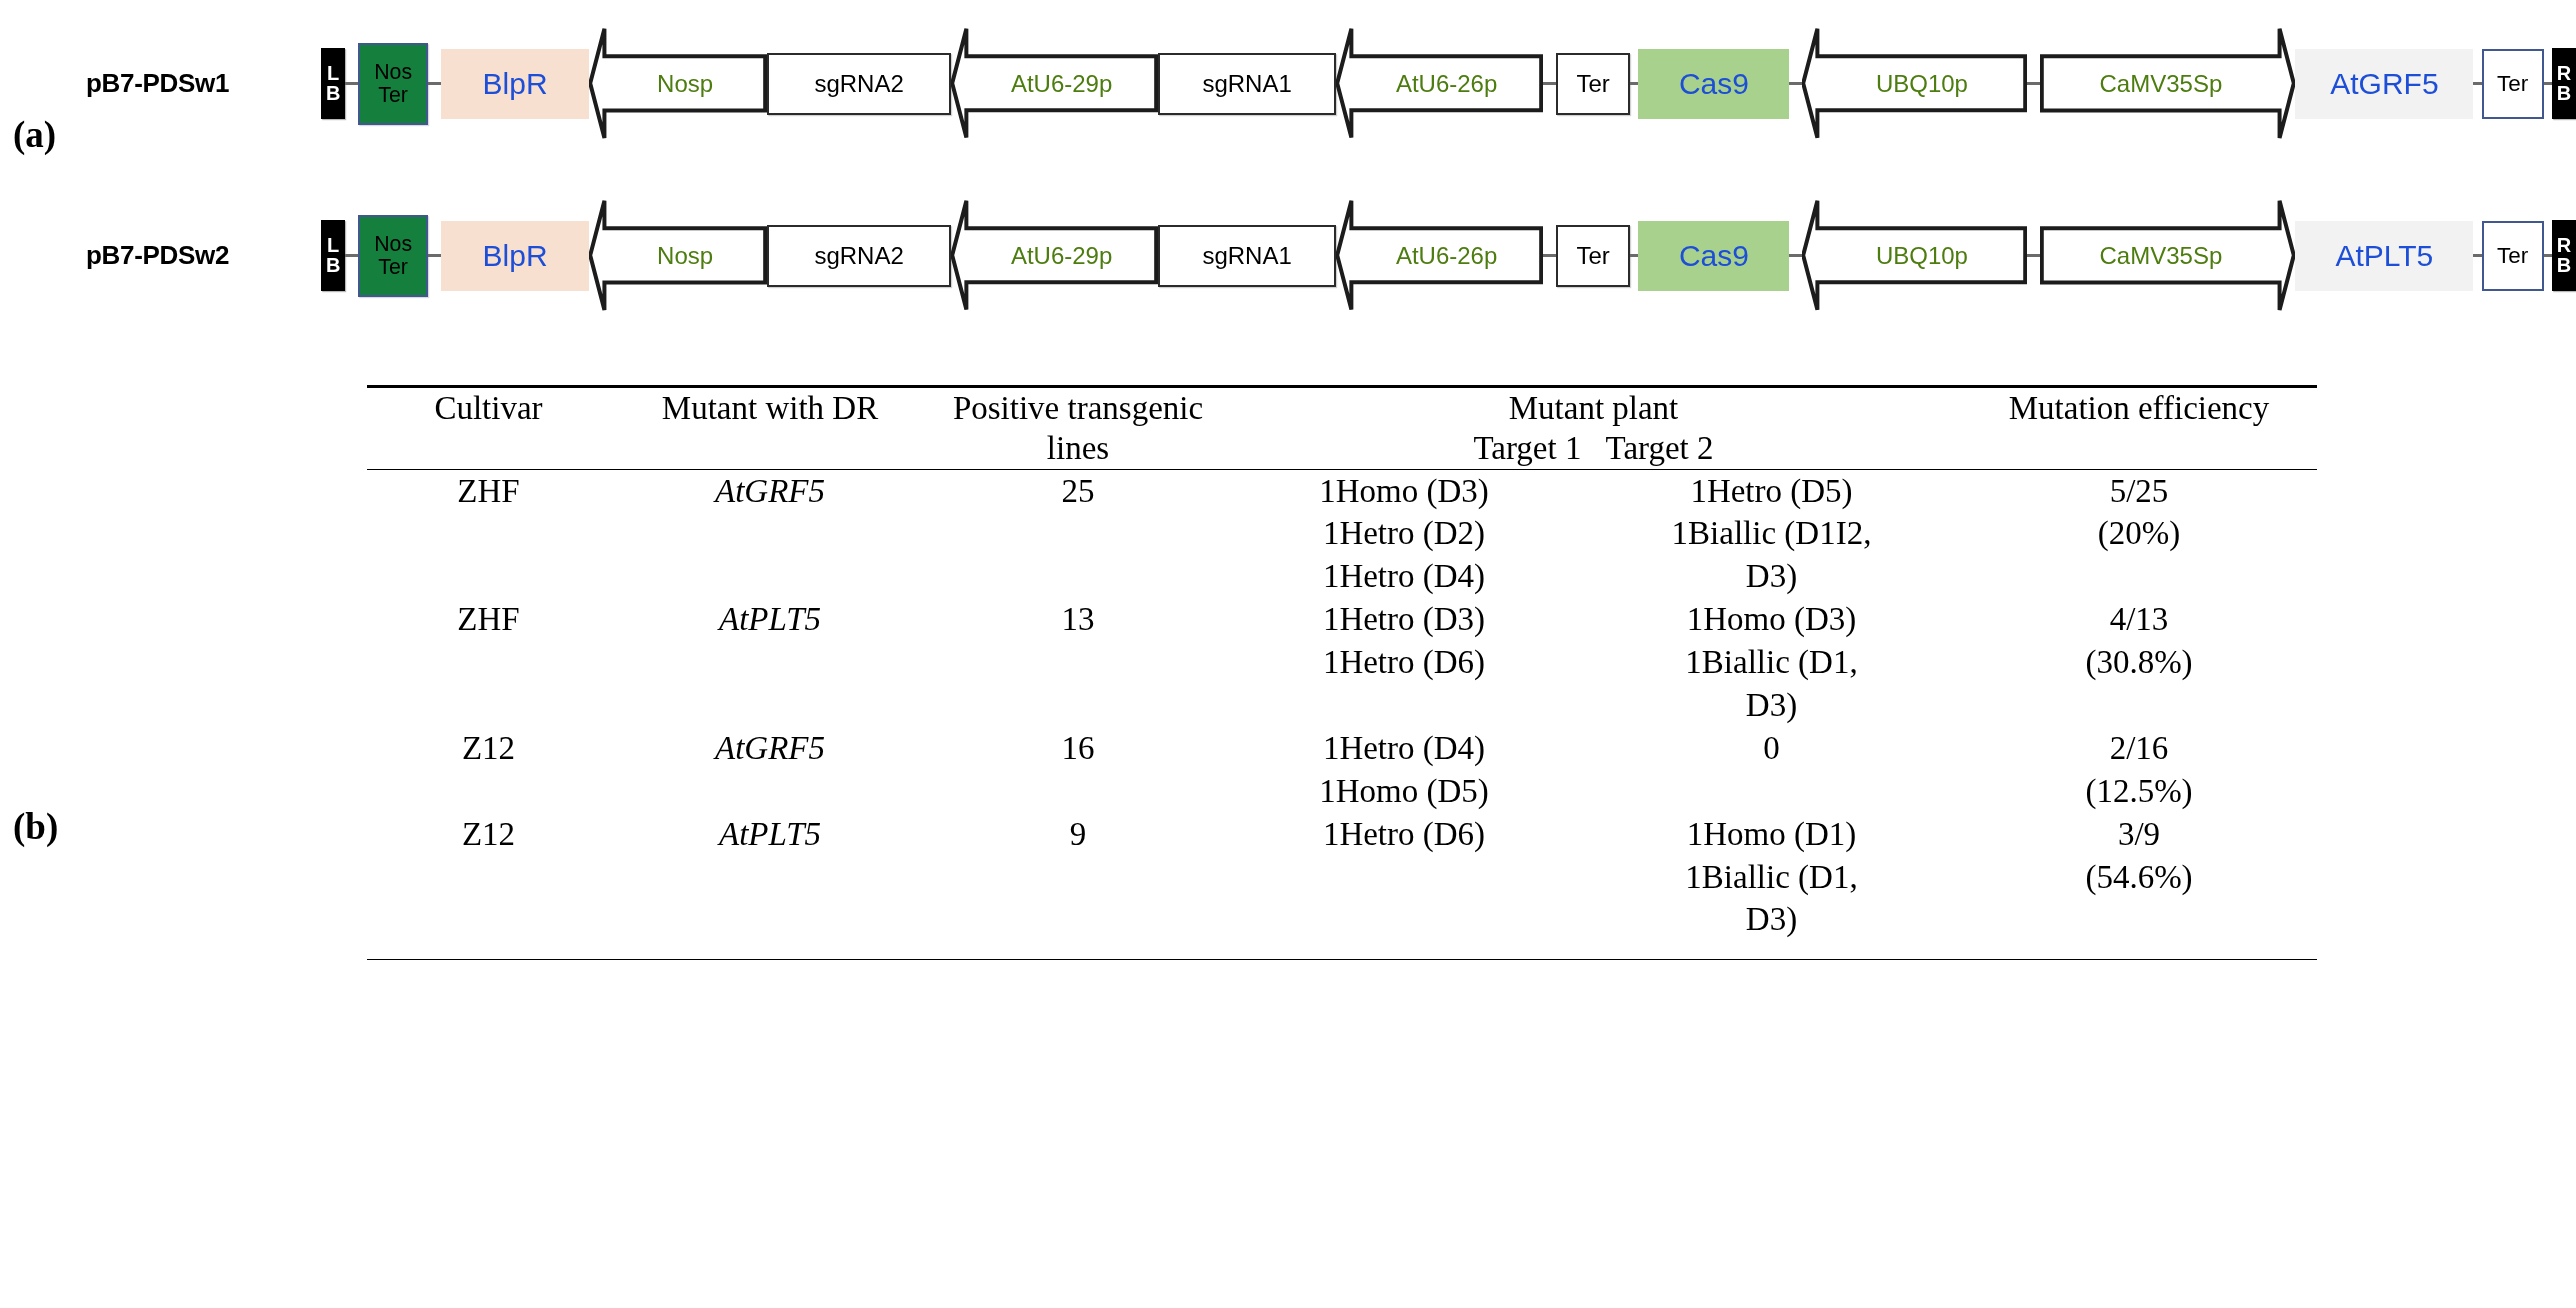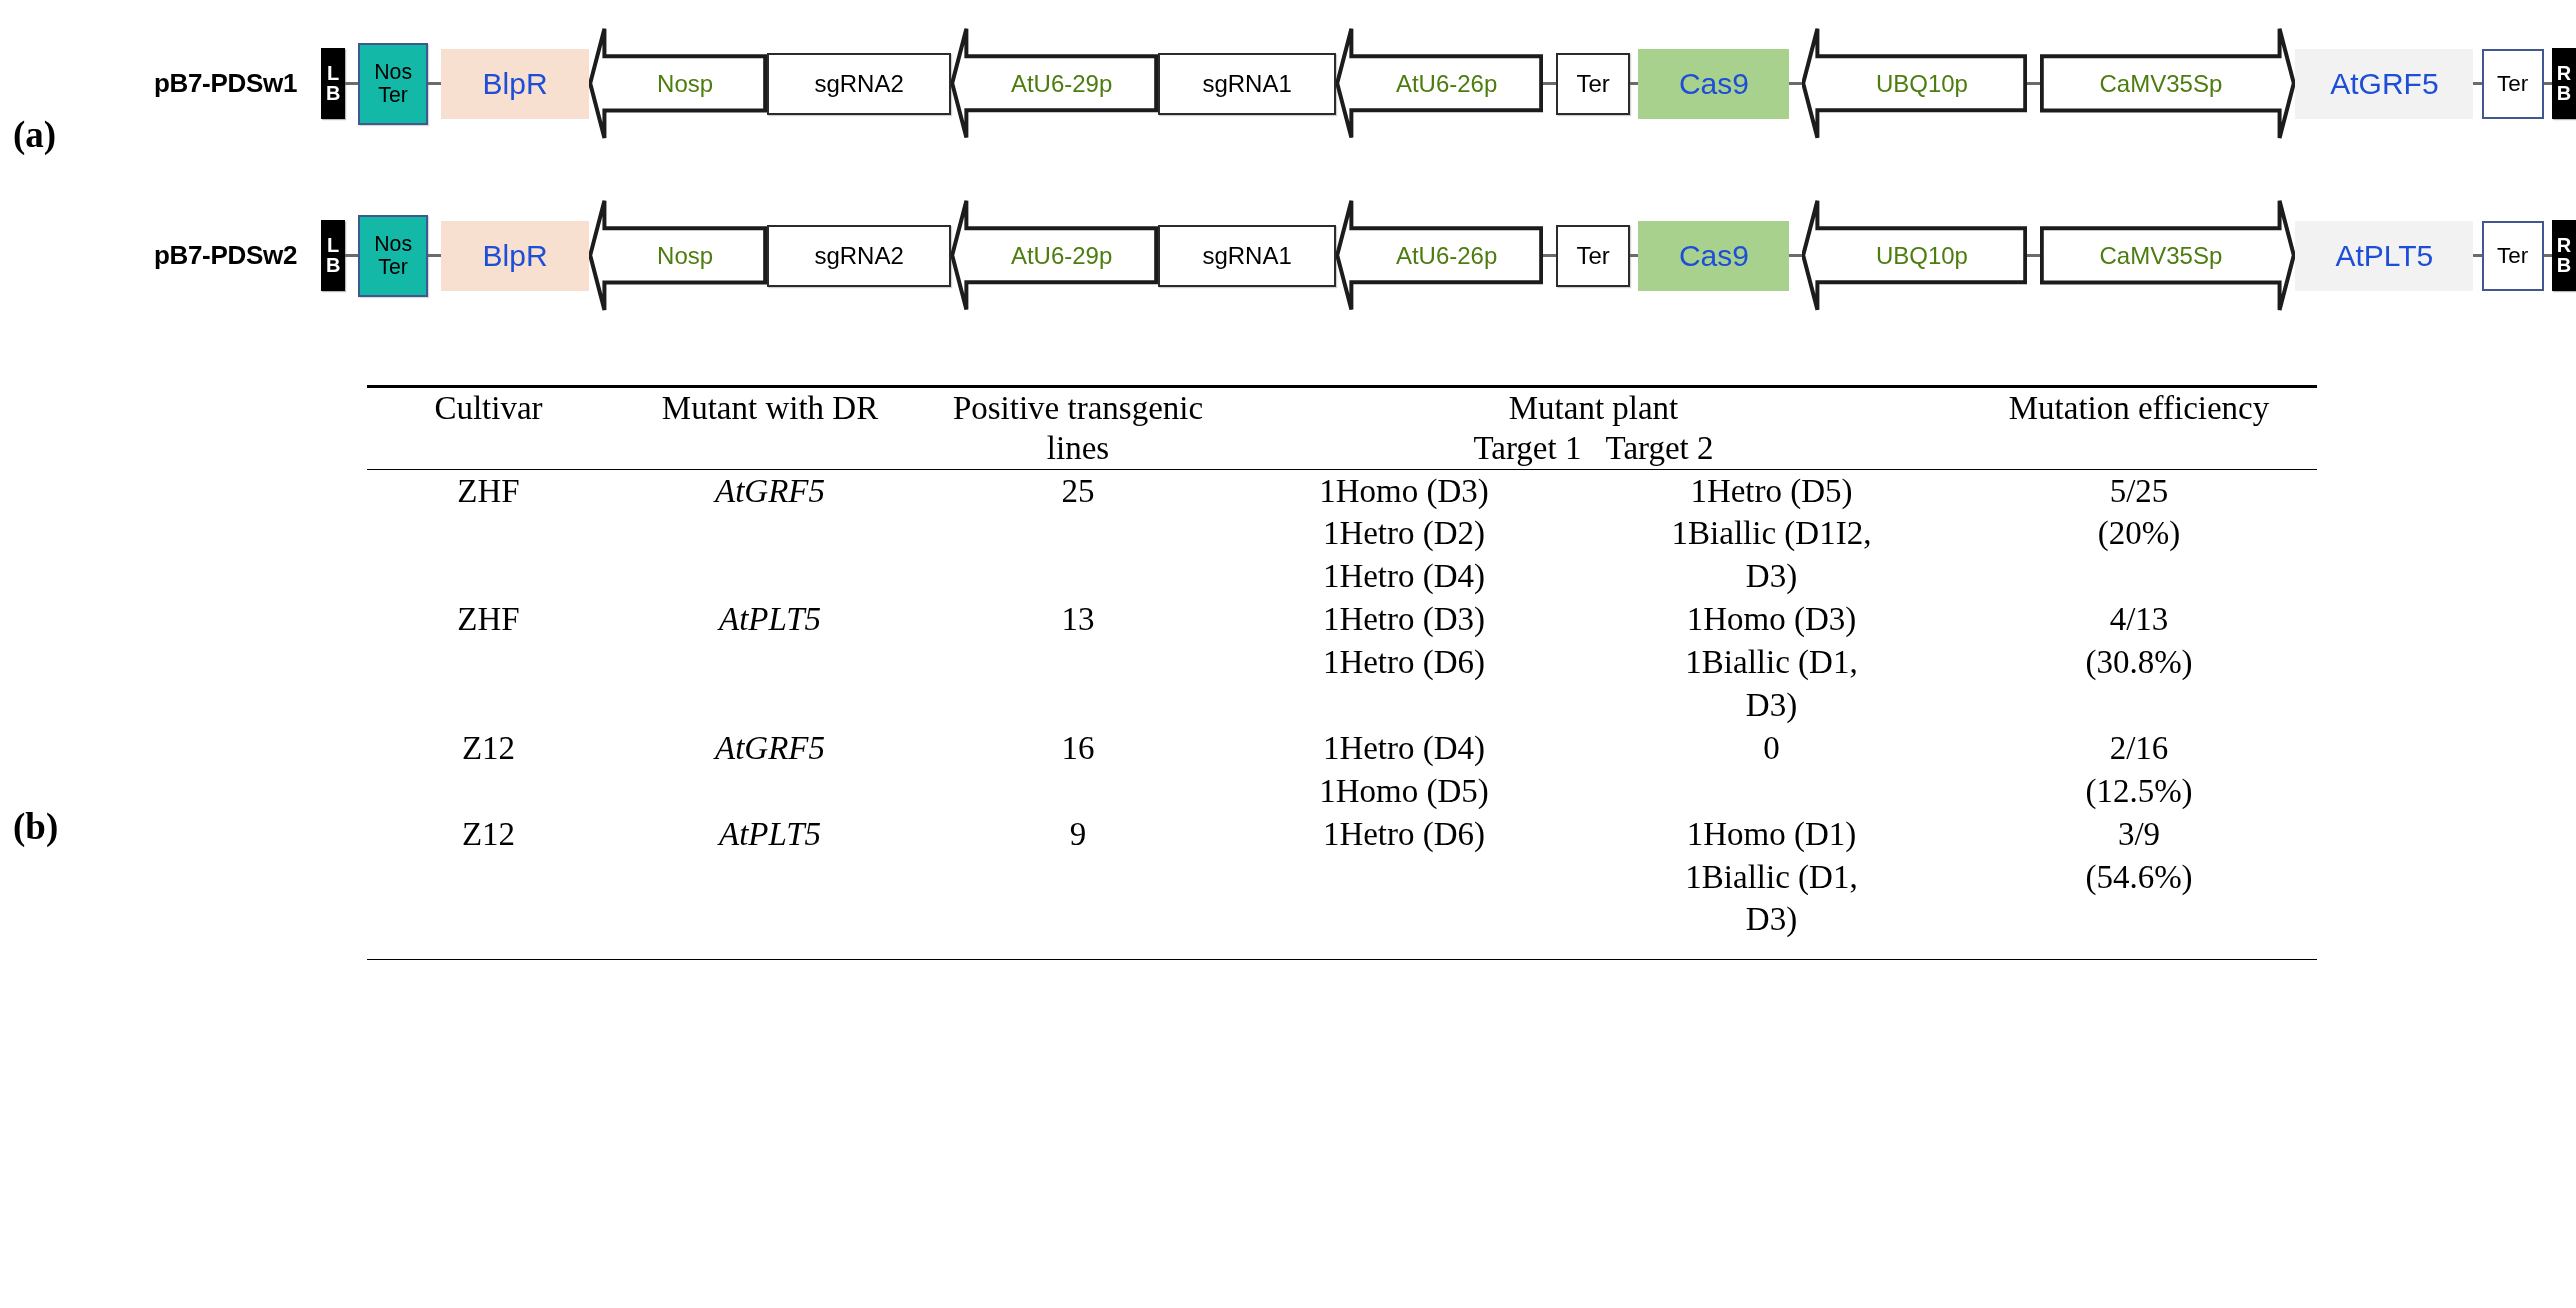--- a/index.html
+++ b/index.html
@@ -35,22 +35,22 @@
     width: 2576px;
     height: 119px;
     display: flex;
     align-items: center;
   }
   #construct-row-1 { top: 24px; }
   #construct-row-2 { top: 196px; }
 
   .construct-name {
     width: 373px;
-    text-align: right;
-    padding-right: 24px;
+    text-align: center;
+    padding-right: 6px;
     box-sizing: border-box;
     font-family: "Liberation Sans", sans-serif;
     font-size: 26px;
     font-weight: bold;
     color: #000;
     letter-spacing: -0.3px;
   }
 
   .construct-track {
     display: flex;
@@ -101,21 +101,21 @@
     box-sizing: border-box;
     box-shadow: 1.2px 1.2px 0 rgba(0,0,0,0.18);
   }
 
   
   .ter-stack {
     flex: none;
     width: 66px;
     height: 78px;
     border: 2.4px solid #41578f;
-    background: #14b8a6;
+    background: #15803d;
     display: flex;
     flex-direction: column;
     align-items: center;
     justify-content: center;
     font-family: "Liberation Sans", sans-serif;
     font-size: 21.3px;
     line-height: 1.04;
     color: #000;
     box-shadow: 1.2px 1.2px 0 rgba(0,0,0,0.14);
   }

